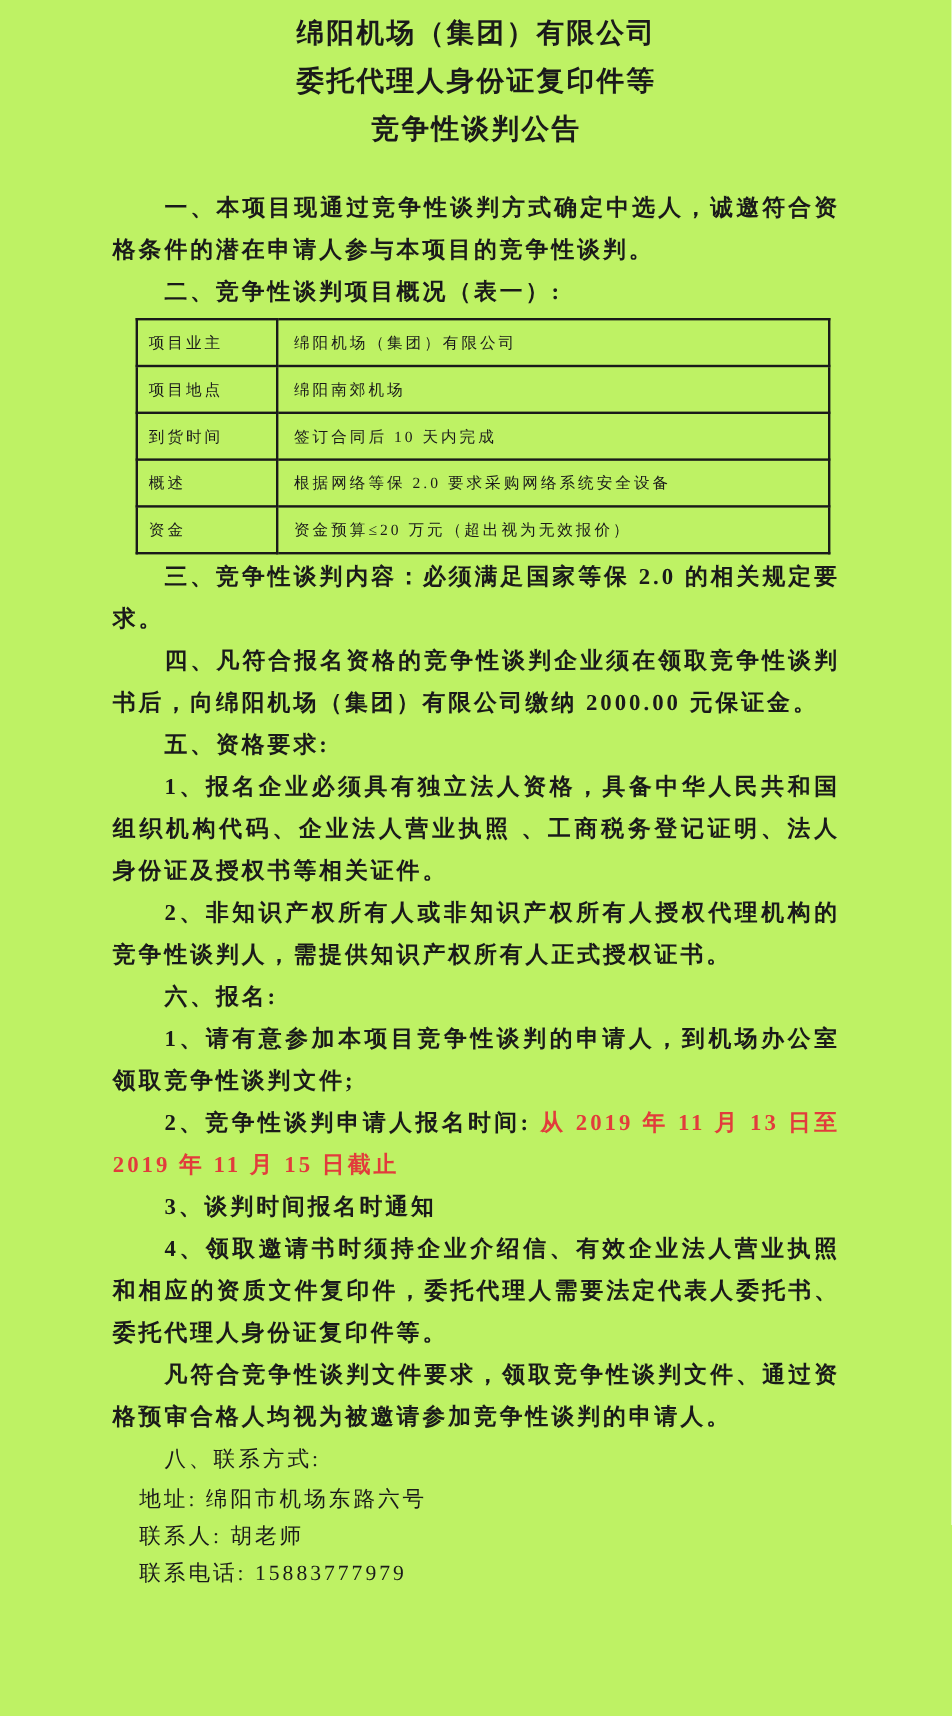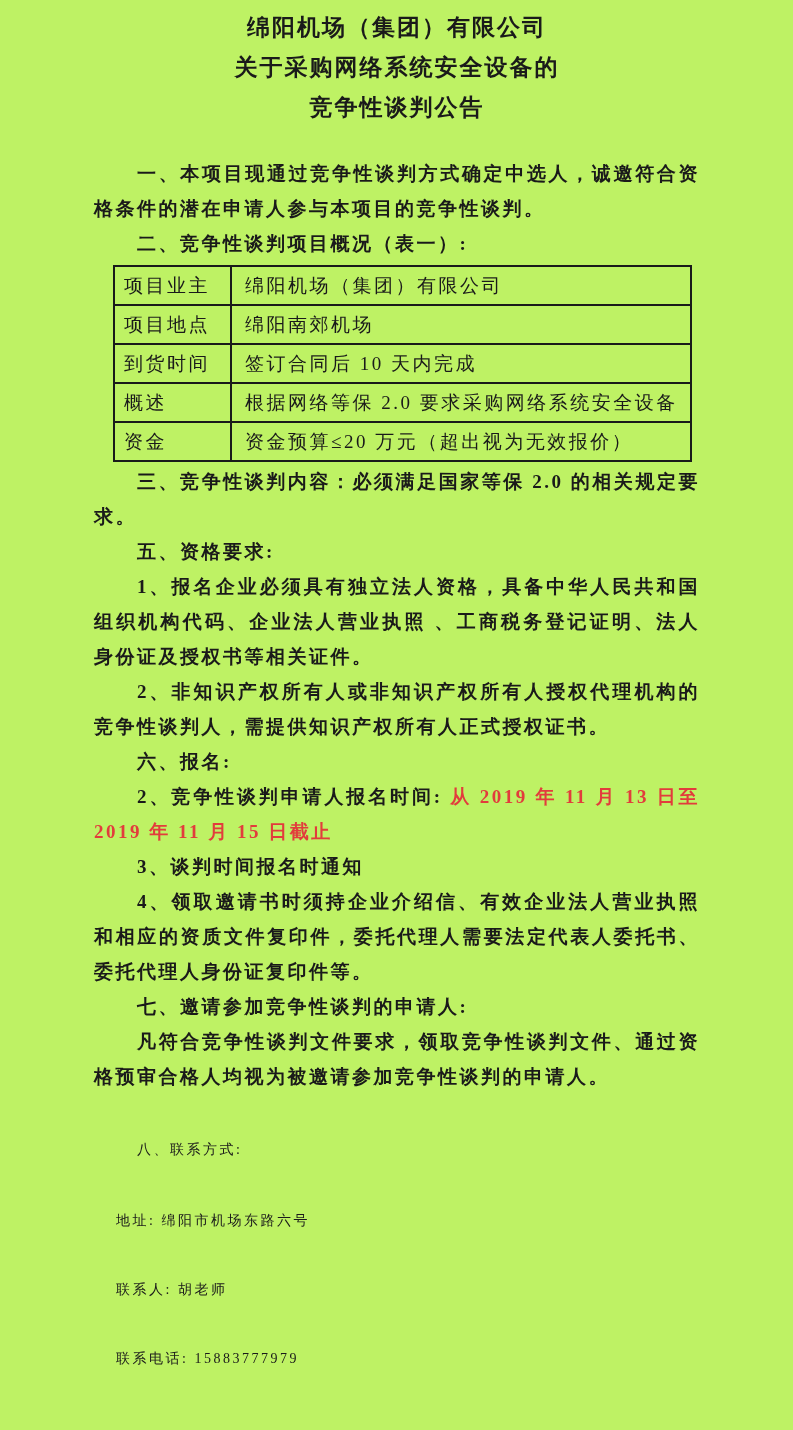--- a/index.html
+++ b/index.html
@@ -33,47 +33,46 @@
   .tight { line-height:30px; }
   .red { color:#e23c3c; }
   table.info {
     border-collapse:collapse;
     width:579px;
     margin:4px 0 2px 19px;
     table-layout:fixed;
   }
   table.info td {
     border:2px solid #1a1a1a;
-    font-size:19px;
+    font-size:13px;
     letter-spacing:2.5px;
     height:39px;
     padding:2px 22px 2px 9px;
     vertical-align:middle;
     white-space:nowrap;
     overflow:hidden;
   }
   table.info td.lbl { width:117px; }
   table.info td.val { padding-left:13px; }
   .contact p {
-    font-size:14px;
+    font-size:18px;
     line-height:31px;
     letter-spacing:2.5px;
-    margin-top:38px;
   }
   .contact .c-line { margin-left:22px; }
 </style>
 </head>
 <body>
 
 <div class="page">
   <div class="doc">
 
     <div class="title-block">
       <div class="title-line">绵阳机场（集团）有限公司</div>
-      <div class="title-line">关于采购网络系统安全设备的</div>
+      <div class="title-line">委托代理人身份证复印件等</div>
       <div class="title-line">竞争性谈判公告</div>
     </div>
 
     <div class="body">
       <p class="ind">一、本项目现通过竞争性谈判方式确定中选人，诚邀符合资格条件的潜在申请人参与本项目的竞争性谈判。</p>
       <p class="ind">二、竞争性谈判项目概况（表一）:</p>
 
       <table class="info">
         <tbody>
           <tr>
@@ -93,28 +92,29 @@
             <td class="val">根据网络等保 2.0 要求采购网络系统安全设备</td>
           </tr>
           <tr>
             <td class="lbl">资金</td>
             <td class="val">资金预算≤20 万元（超出视为无效报价）</td>
           </tr>
         </tbody>
       </table>
 
       <p class="ind">三、竞争性谈判内容：必须满足国家等保 2.0 的相关规定要求。</p>
+      <p class="ind">四、凡符合报名资格的竞争性谈判企业须在领取竞争性谈判书后，向绵阳机场（集团）有限公司缴纳 2000.00 元保证金。</p>
       <p class="ind">五、资格要求:</p>
       <p class="ind">1、报名企业必须具有独立法人资格，具备中华人民共和国组织机构代码、企业法人营业执照 、工商税务登记证明、法人身份证及授权书等相关证件。</p>
       <p class="ind">2、非知识产权所有人或非知识产权所有人授权代理机构的竞争性谈判人，需提供知识产权所有人正式授权证书。</p>
       <p class="ind tight">六、报名:</p>
+      <p class="ind tight">1、请有意参加本项目竞争性谈判的申请人，到机场办公室领取竞争性谈判文件;</p>
       <p class="ind"><span>2、竞争性谈判申请人报名时间: </span><span class="red">从 2019 年 11 月 13 日至 2019 年 11 月 15 日截止</span></p>
       <p class="ind">3、谈判时间报名时通知</p>
       <p class="ind">4、领取邀请书时须持企业介绍信、有效企业法人营业执照和相应的资质文件复印件，委托代理人需要法定代表人委托书、委托代理人身份证复印件等。</p>
-      <p class="ind">七、邀请参加竞争性谈判的申请人:</p>
       <p class="ind">凡符合竞争性谈判文件要求，领取竞争性谈判文件、通过资格预审合格人均视为被邀请参加竞争性谈判的申请人。</p>
     </div>
 
     <div class="contact">
       <p class="ind" style="text-indent:43px; line-height:35px;">八、联系方式:</p>
       <p class="c-line">地址: 绵阳市机场东路六号</p>
       <p class="c-line">联系人: 胡老师</p>
       <p class="c-line">联系电话: 15883777979</p>
     </div>
 

